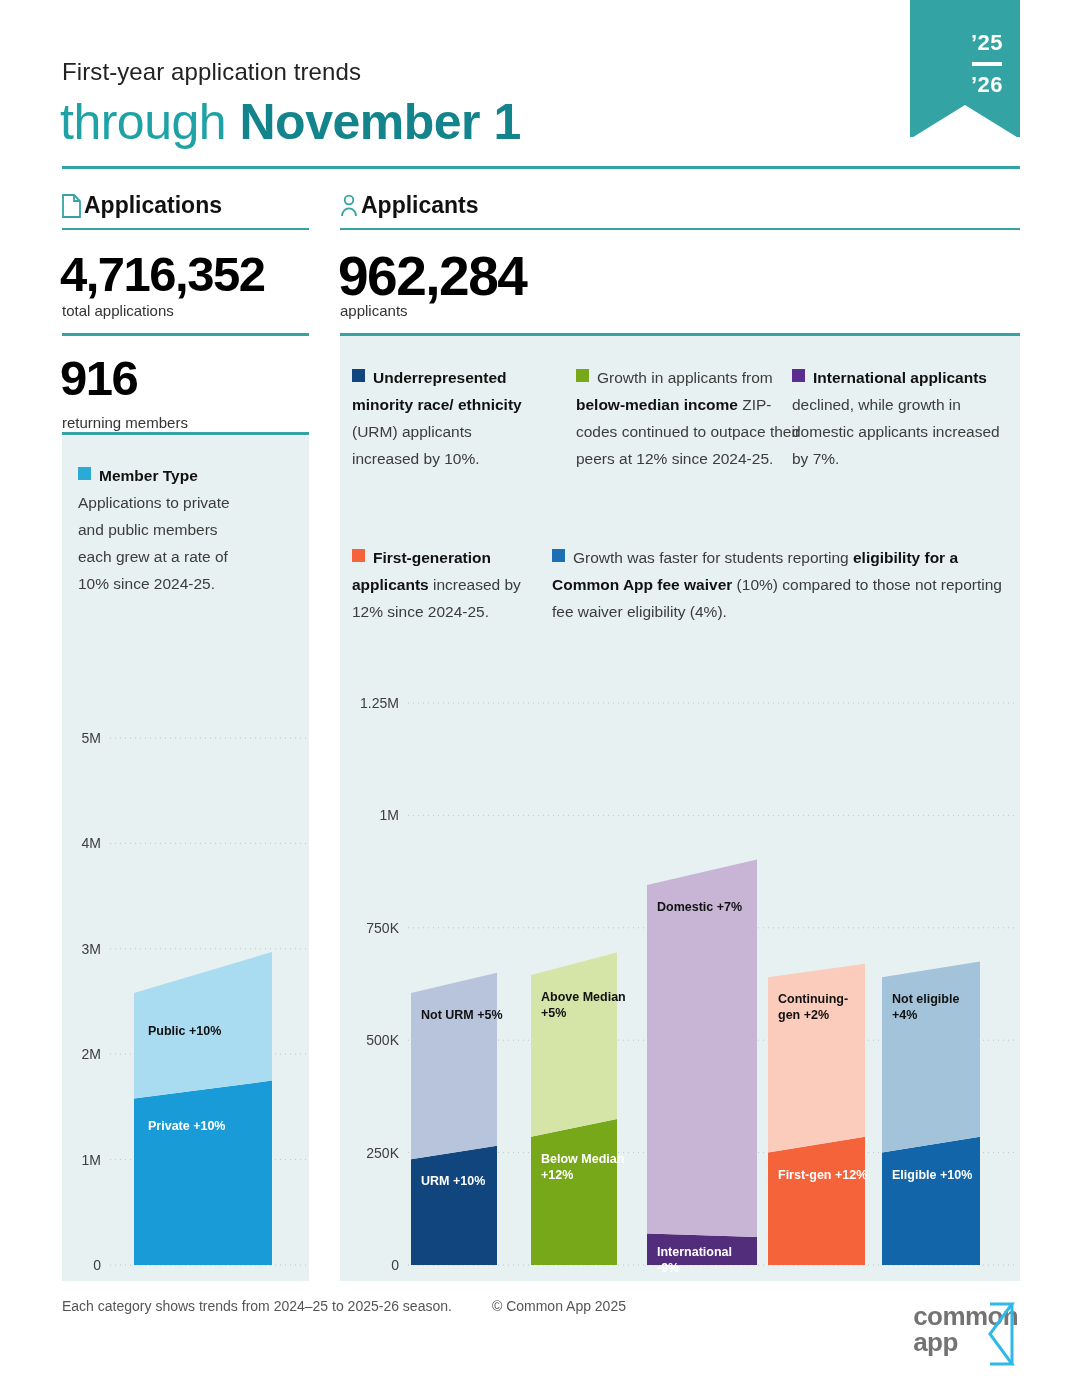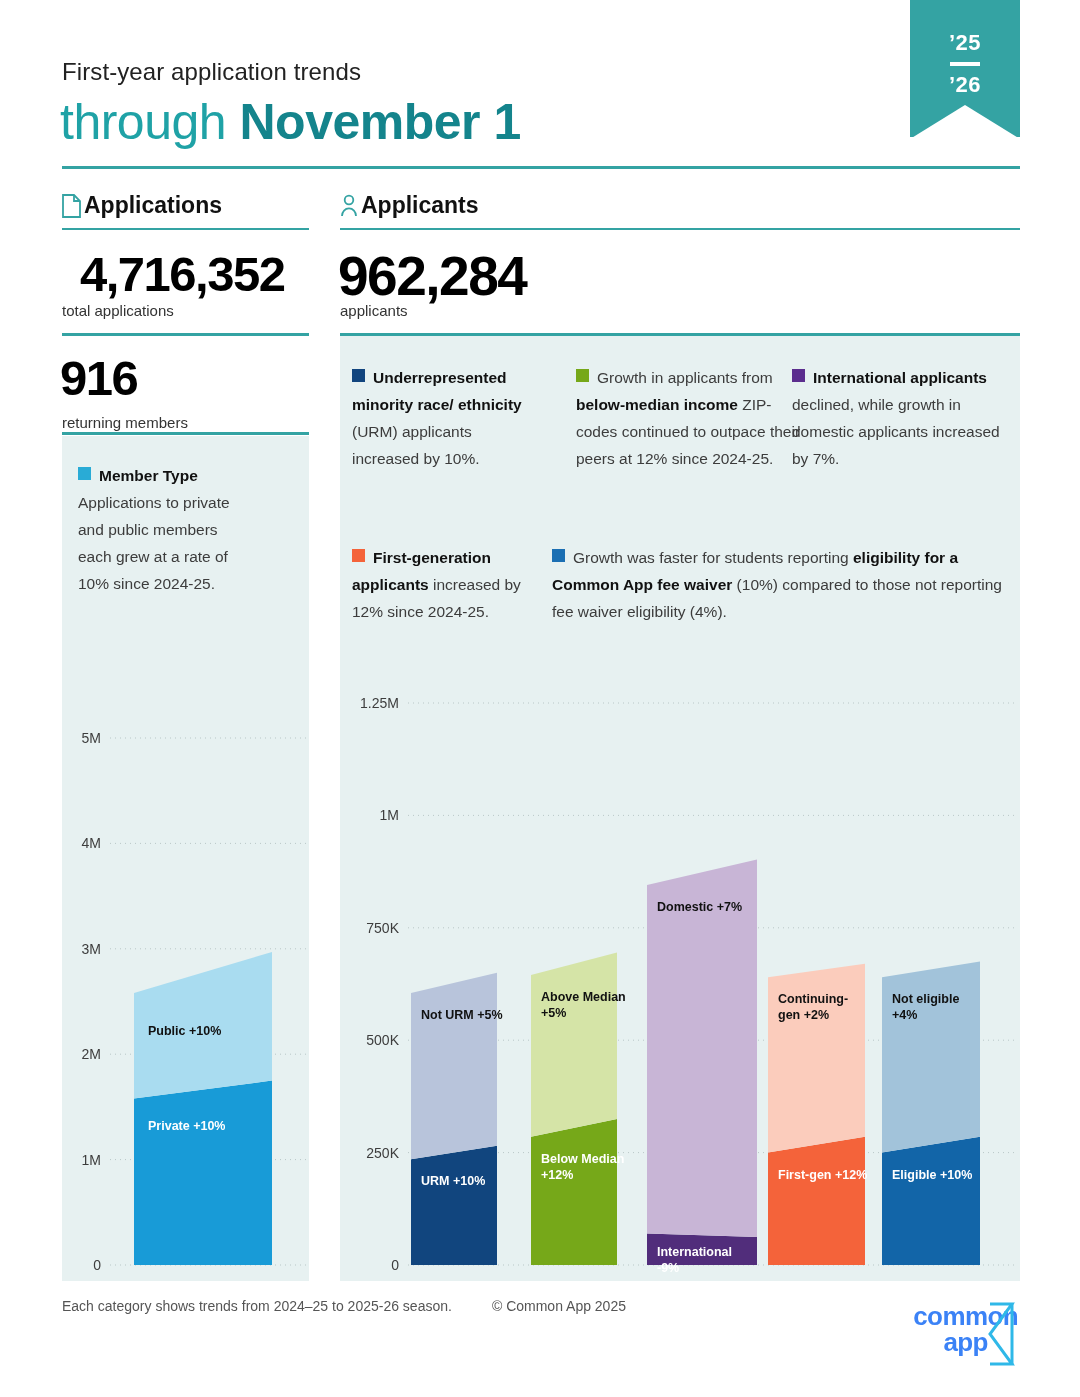--- a/index.html
+++ b/index.html
@@ -8,42 +8,42 @@
     font-family:"Liberation Sans","DejaVu Sans",sans-serif;
     color:#1a1a1a;position:relative;overflow:hidden;
   }
   .page{position:absolute;inset:0;}
 
   
   .ribbon{position:absolute;left:910px;top:0;width:110px;height:137px;background:#34A3A3;}
   .ribbon-notch{position:absolute;left:910px;top:105px;width:110px;height:34px;
     background:#ffffff;clip-path:polygon(0 100%,50% 0,100% 100%);}
   .ribbon-txt{position:absolute;left:910px;top:28px;width:110px;text-align:center;
-    color:#fff;font-weight:bold;font-size:22px;line-height:30px;letter-spacing:.5px;}
+    color:#fff;font-weight:bold;font-size:22px;line-height:30px;letter-spacing:.5px;padding-left:22px;}
   .ribbon-rule{width:30px;height:4px;background:#fff;margin:4px auto;}
 
   
   .kicker{position:absolute;left:62px;top:58px;font-size:24px;color:#222;letter-spacing:.1px;}
   .title{position:absolute;left:60px;top:93px;font-size:50px;color:#1FA2A6;letter-spacing:-.5px;white-space:nowrap;}
   .title b{color:#14848C;font-weight:bold;}
   .hdr-rule{position:absolute;left:62px;top:166px;width:958px;height:3px;background:#34A3A3;}
 
   
   .sec{position:absolute;display:flex;align-items:center;gap:3px;}
   .sec .lbl{font-size:23px;font-weight:bold;color:#111;}
   .sec-apps{left:62px;top:192px;}
   .sec-aplt{left:340px;top:192px;}
   .sec-rule{position:absolute;height:2px;background:#34A3A3;}
   .rule-apps{left:62px;top:228px;width:247px;}
   .rule-aplt{left:340px;top:228px;width:680px;}
 
   
   .stat-num{position:absolute;font-weight:bold;letter-spacing:-1.5px;color:#000;}
   .stat-sub{position:absolute;font-size:15px;color:#333;}
-  .n1{left:60px;top:246px;font-size:49px;margin-left:20px;}
+  .n1{left:60px;top:246px;font-size:49px;}
   .s1{left:62px;top:302px;}
   .n2{left:338px;top:244px;font-size:55px;}
   .s2{left:340px;top:302px;}
   .n3{left:60px;top:350px;font-size:49px;}
   .s3{left:62px;top:404px;margin-top:10px;}
   .mini-rule{position:absolute;left:62px;width:247px;height:3px;background:#34A3A3;}
   .mr1{top:333px;}
   .mr2{top:432px;}
   .mini-rule-r{position:absolute;left:340px;top:333px;width:680px;height:3px;background:#34A3A3;}
 
@@ -64,22 +64,22 @@
   .lg-waiver{left:552px;top:544px;width:450px;}
 
   
   .chart{position:absolute;}
   svg{display:block;}
 
   
   .foot{position:absolute;left:62px;top:1298px;font-size:14px;color:#555;}
   .foot .cp{margin-left:40px;}
   .logo{position:absolute;left:872px;top:1300px;width:150px;height:70px;}
-  .logo-txt{position:absolute;right:62px;top:1303px;text-align:center;
-    font-size:26px;font-weight:bold;line-height:26px;color:#3b82f6;letter-spacing:-.6px;}
+  .logo-txt{position:absolute;right:62px;top:1303px;text-align:left;
+    font-size:26px;font-weight:bold;line-height:26px;color:#737373;letter-spacing:-.6px;}
 </style>
 </head>
 <body>
 
 <div class="page">
 
   <div class="ribbon"></div>
   <div class="ribbon-txt">
     <div>’25</div>
     <div class="ribbon-rule"></div>

